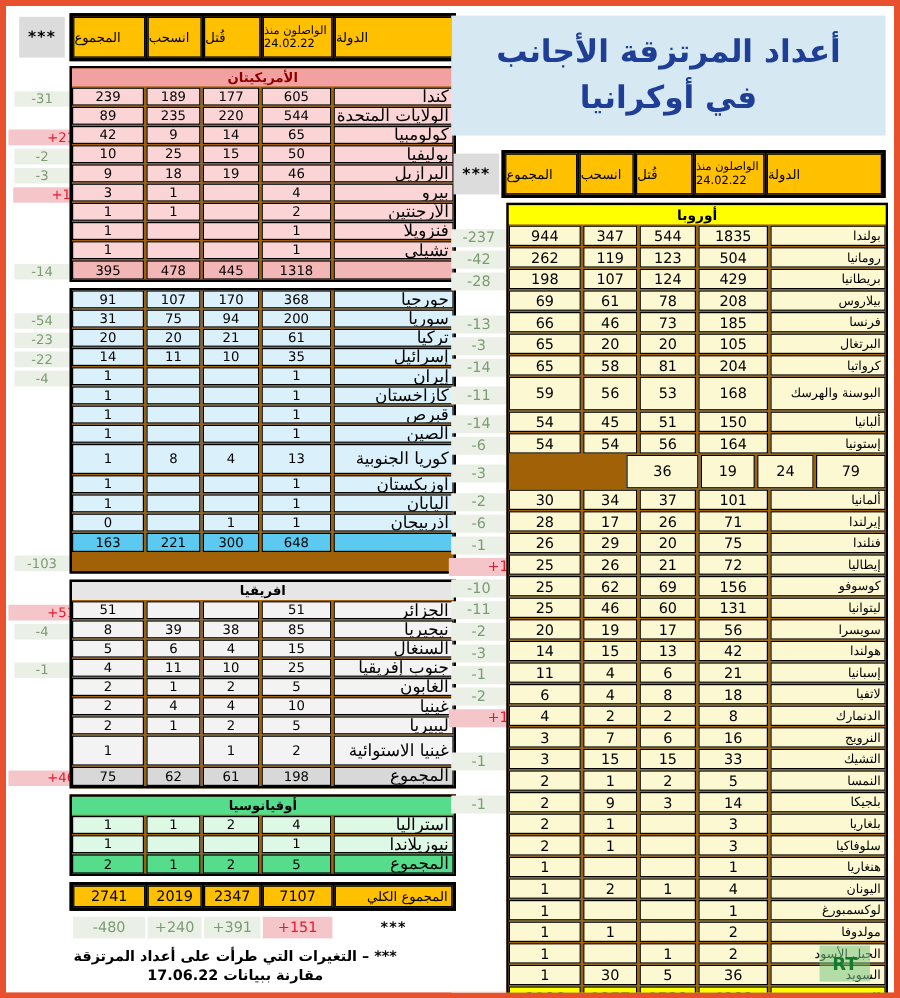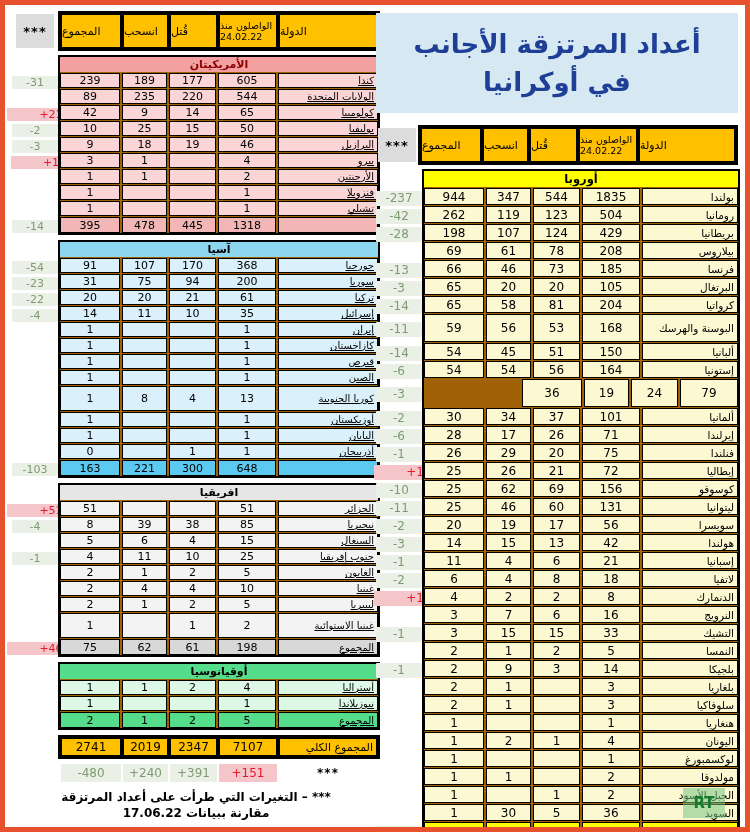--- a/index.html
+++ b/index.html
@@ -60,21 +60,21 @@
   .theme-europe .sec-hdr{background:var(--c-europe-header,#ffff00);}
   .theme-europe .c{background:var(--c-europe-row,#fcf8d2);}
   .theme-europe .r.total .c{background:var(--c-europe-total,#ffff00);font-weight:bold;}
 
   
   .sec-left .sec-hdr{height:15px;line-height:15px;font-size:11px;}
   .sec-left .r{height:15px;}
   .sec-left .r.tall{height:25px;}
   .sec-left .r.total{height:16px;}
   .sec-left .c{font-size:11px;}
-  .sec-left .c.country{font-size:10px;text-decoration:underline;}
+  .sec-left .c.country{font-size:14px;}
   .sec-left .dslot{height:16px;}
   .sec-left .dslot.hdr-slot{height:16px;}
   .sec-left .dslot.tall{height:26px;}
   .sec-left .dslot.total{height:17px;}
   .sec-left .chip{font-size:11px;line-height:13px;}
 
   .sec-right .sec-hdr{height:16px;line-height:16px;font-size:11.5px;}
   .sec-right .r{height:17px;}
   .sec-right .r.tall{height:28px;}
   .sec-right .r.total{height:20px;}
@@ -258,21 +258,20 @@
             <div class="dslot"></div>
             <div class="dslot tall"></div>
             <div class="dslot"></div>
             <div class="dslot"></div>
             <div class="dslot"></div>
             <div class="dslot total">
               <span class="chip neg">-103</span>
             </div>
           </div>
           <div class="box theme-asia">
-            <div class="sec-hdr">آسيا</div>
             <div class="r">
               <div class="c country w-country">جورجيا</div>
               <div class="c arrived w-arrived">368</div>
               <div class="c killed w-killed">170</div>
               <div class="c withdrew w-withdrew">107</div>
               <div class="c total w-total">91</div>
             </div>
             <div class="r">
               <div class="c country w-country">سوريا</div>
               <div class="c arrived w-arrived">200</div>

